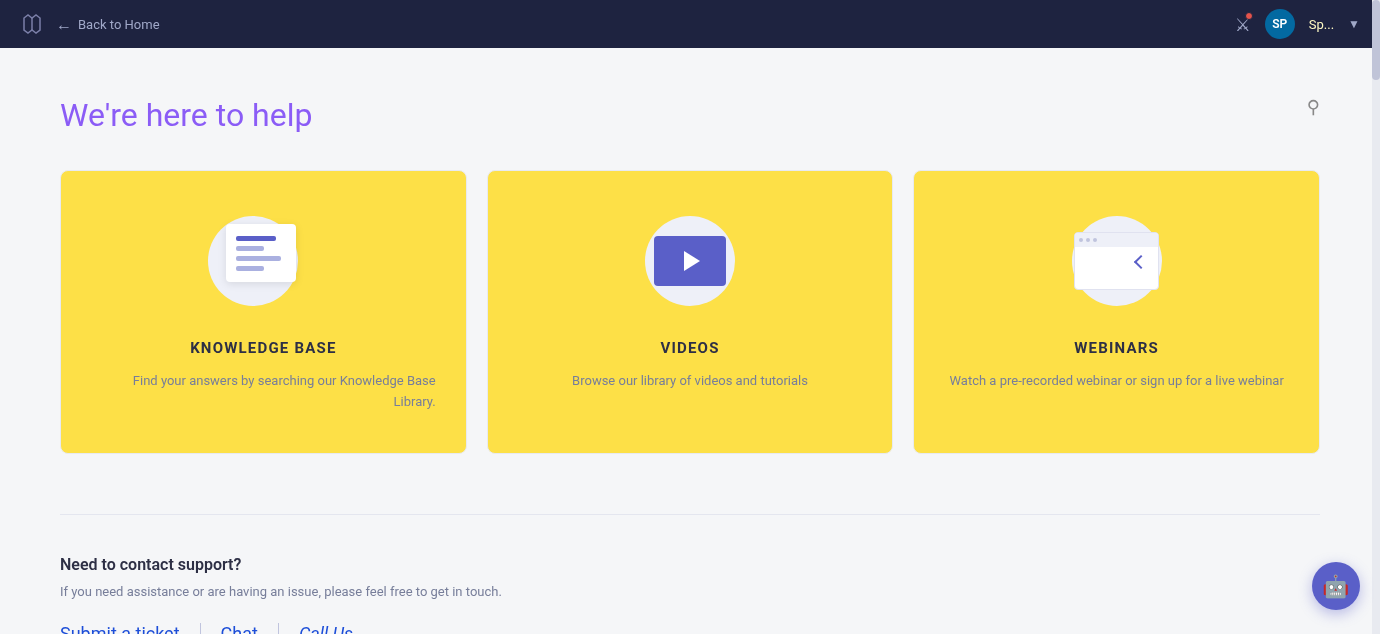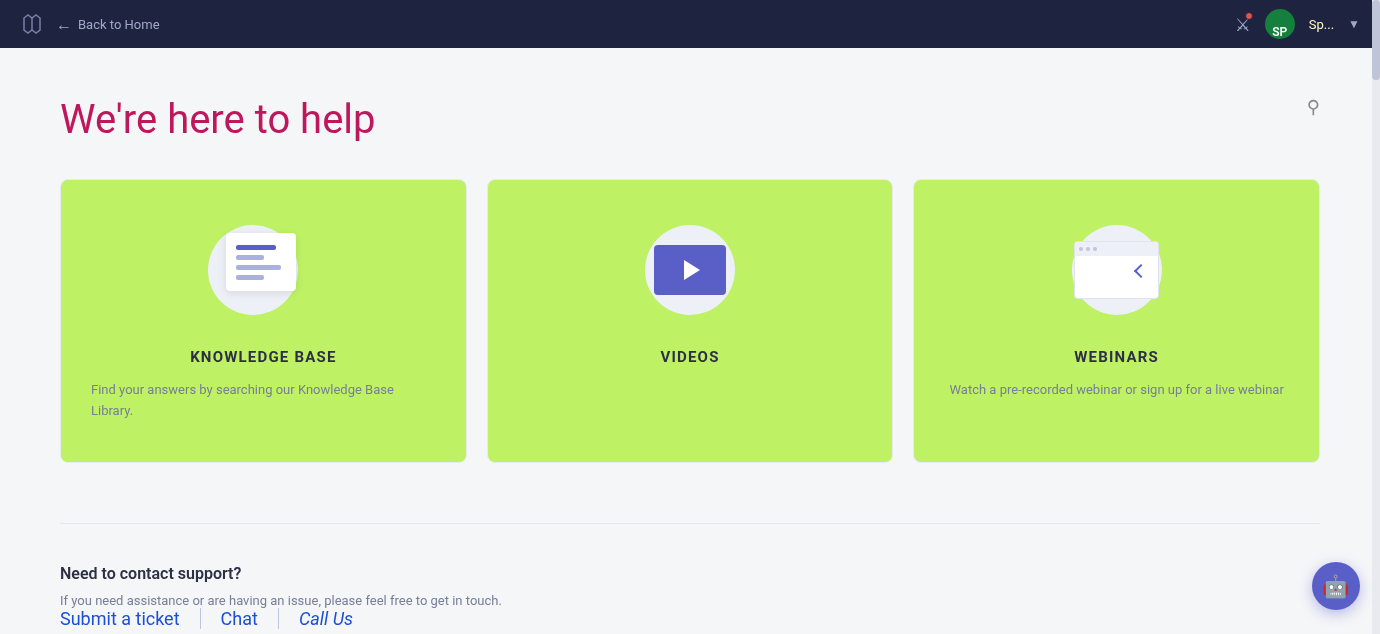--- a/index.html
+++ b/index.html
@@ -66,23 +66,23 @@
       border-radius: 50%;
       position: absolute;
       top: -2px;
       right: -2px;
       border: 1px solid #1e2340;
     }
     .avatar {
       width: 30px;
       height: 30px;
       border-radius: 50%;
-      background: #15803d;
-      display: flex;
-      align-items: flex-end;
+      background: #0369a1;
+      display: flex;
+      align-items: center;
       justify-content: center;
       color: #fff;
       font-size: 12px;
       font-weight: 600;
       cursor: pointer;
     }
     .user-name {
       color: #fef9c3;
       font-size: 13px;
       cursor: pointer;
@@ -92,42 +92,42 @@
       font-size: 12px;
       cursor: pointer;
     }
 
     
     .main {
       padding: 48px 60px 40px 60px;
       position: relative;
     }
     .page-title {
-      font-size: 40px;
+      font-size: 32px;
       font-weight: 400;
-      color: #be185d;
+      color: #8b5cf6;
       margin-bottom: 36px;
     }
     .search-icon-top {
       position: absolute;
       top: 48px;
       right: 60px;
       color: #888;
       font-size: 18px;
       cursor: pointer;
     }
 
     
     .cards-row {
       display: flex;
       gap: 20px;
       margin-bottom: 60px;
     }
     .card {
-      background: #bef264;
+      background: #fde047;
       border-radius: 8px;
       flex: 1;
       display: flex;
       flex-direction: column;
       align-items: center;
       padding: 40px 30px 40px;
       cursor: pointer;
       border: 1px solid #e8eaf0;
     }
 
@@ -275,37 +275,38 @@
       letter-spacing: 0.08em;
       color: #2d2f45;
       text-transform: uppercase;
       margin-bottom: 14px;
       text-align: center;
     }
     .card-desc {
       font-size: 13px;
       color: #777e9a;
       line-height: 1.6;
-      text-align: left;
+      text-align: right;
     }
 
     
     .support-section {
       border-top: 1px solid #e4e6ef;
       padding-top: 40px;
     }
     .support-title {
       font-size: 16px;
       font-weight: 600;
       color: #2d2f45;
       margin-bottom: 10px;
     }
     .support-desc {
       font-size: 13px;
       color: #777e9a;
+      margin-bottom: 24px;
     }
     .support-links {
       display: flex;
       gap: 0;
     }
     .support-link {
       font-size: 18px;
       color: #1d4ed8;
       cursor: pointer;
       text-decoration: none;
@@ -416,20 +417,21 @@
     <div class="card">
       <div class="card-icon-area">
         <div class="video-icon-wrapper">
           <div class="video-circle"></div>
           <div class="video-thumb">
             <div class="video-play"></div>
           </div>
         </div>
       </div>
       <div class="card-title">VIDEOS</div>
+      <div class="card-desc">Browse our library of videos and tutorials</div>
     </div>
 
     <div class="card">
       <div class="card-icon-area">
         <div class="webinar-icon-wrapper">
           <div class="webinar-circle"></div>
           <div class="webinar-screen">
             <div class="webinar-header-bar">
               <div class="webinar-dot"></div>
               <div class="webinar-dot"></div>

